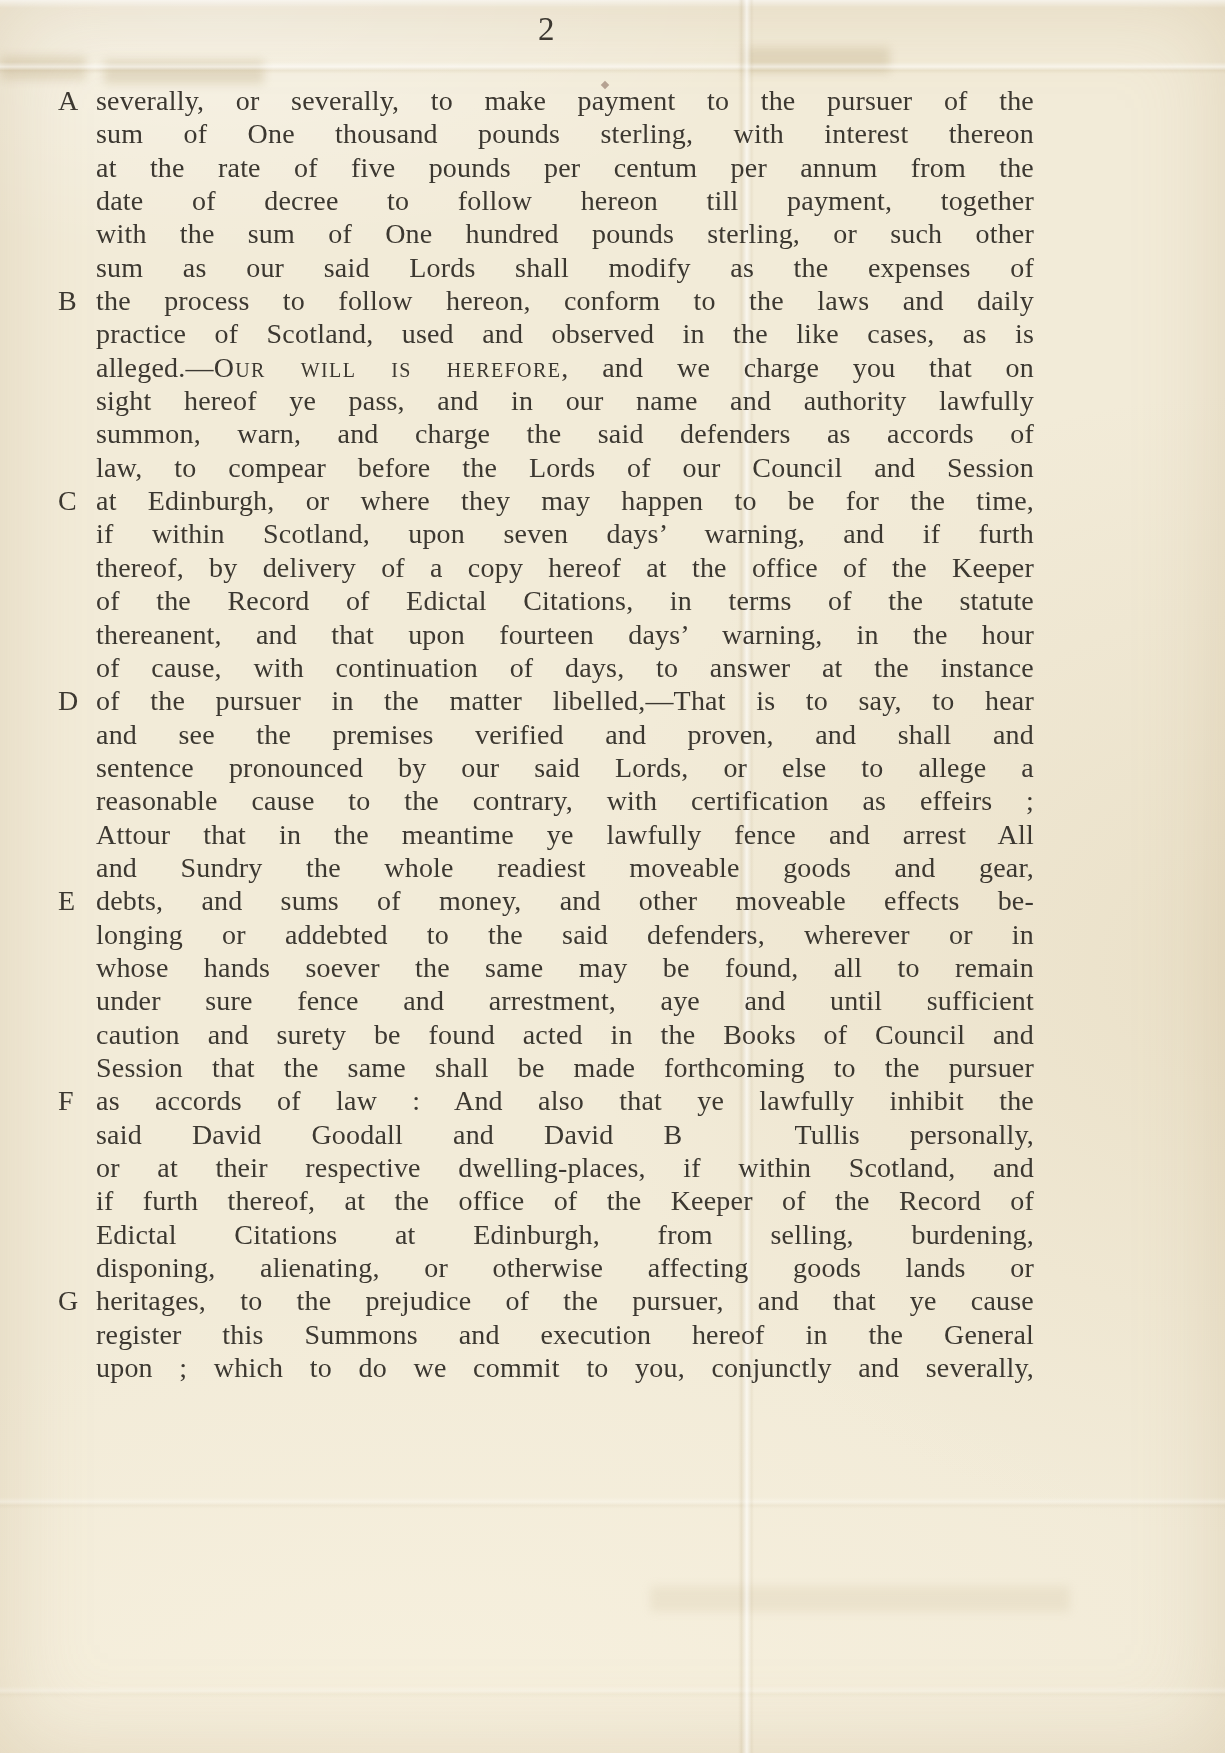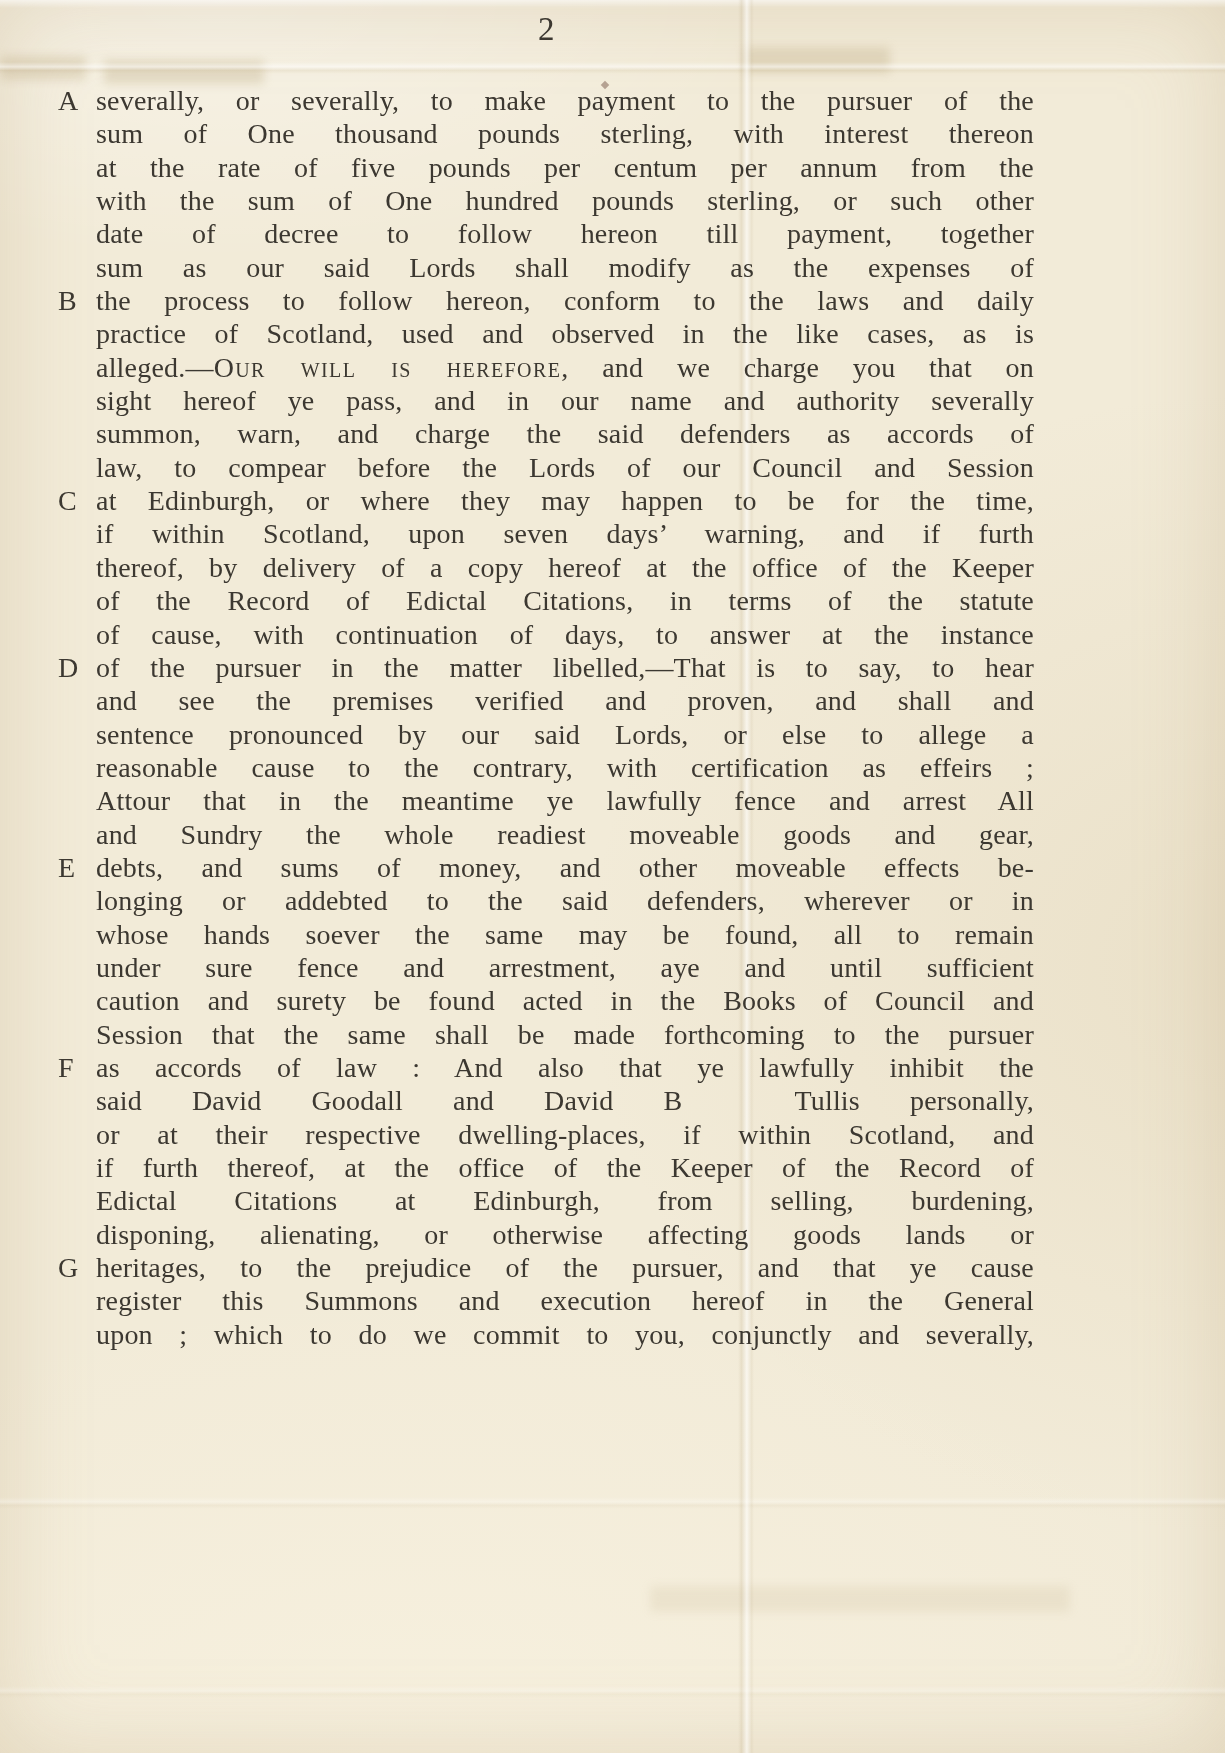--- a/index.html
+++ b/index.html
@@ -98,33 +98,34 @@
   <div class="crease-h c3"></div>
   <div class="crease-v"></div>
 
   <div class="page-number">2</div>
   <div class="speck"></div>
 
   <div class="text-block" id="text-block">
       <div class="line"><span class="margin-letter">A</span><span>severally, or severally, to make payment to the pursuer of the</span></div>
       <div class="line"><span>sum of One thousand pounds sterling, with interest thereon</span></div>
       <div class="line"><span>at the rate of five pounds per centum per annum from the</span></div>
+      <div class="line"><span>date of decree to follow hereon till payment, together</span></div>
       <div class="line"><span>with the sum of One hundred pounds sterling, or such other</span></div>
-      <div class="line"><span>date of decree to follow hereon till payment, together</span></div>
       <div class="line"><span>sum as our said Lords shall modify as the expenses of</span></div>
       <div class="line"><span class="margin-letter">B</span><span>the process to follow hereon, conform to the laws and daily</span></div>
       <div class="line"><span>practice of Scotland, used and observed in the like cases, as is</span></div>
       <div class="line"><span>alleged.—</span><span class="sc">Our will is herefore</span><span>, and we charge you that on</span></div>
-      <div class="line"><span>sight hereof ye pass, and in our name and authority severally</span></div>
+      <div class="line"><span>sight hereof ye pass, and in our name and authority lawfully</span></div>
       <div class="line"><span>summon, warn, and charge the said defenders as accords of</span></div>
       <div class="line"><span>law, to compear before the Lords of our Council and Session</span></div>
       <div class="line"><span class="margin-letter">C</span><span>at Edinburgh, or where they may happen to be for the time,</span></div>
       <div class="line"><span>if within Scotland, upon seven days’ warning, and if furth</span></div>
       <div class="line"><span>thereof, by delivery of a copy hereof at the office of the Keeper</span></div>
       <div class="line"><span>of the Record of Edictal Citations, in terms of the statute</span></div>
+      <div class="line"><span>thereanent, and that upon fourteen days’ warning, in the hour</span></div>
       <div class="line"><span>of cause, with continuation of days, to answer at the instance</span></div>
       <div class="line"><span class="margin-letter">D</span><span>of the pursuer in the matter libelled,—That is to say, to hear</span></div>
       <div class="line"><span>and see the premises verified and proven, and shall and</span></div>
       <div class="line"><span>sentence pronounced by our said Lords, or else to allege a</span></div>
       <div class="line"><span>reasonable cause to the contrary, with certification as effeirs ;</span></div>
       <div class="line"><span>Attour that in the meantime ye lawfully fence and arrest All</span></div>
       <div class="line"><span>and Sundry the whole readiest moveable goods and gear,</span></div>
       <div class="line"><span class="margin-letter">E</span><span>debts, and sums of money, and other moveable effects be-</span></div>
       <div class="line"><span>longing or addebted to the said defenders, wherever or in</span></div>
       <div class="line"><span>whose hands soever the same may be found, all to remain</span></div>

